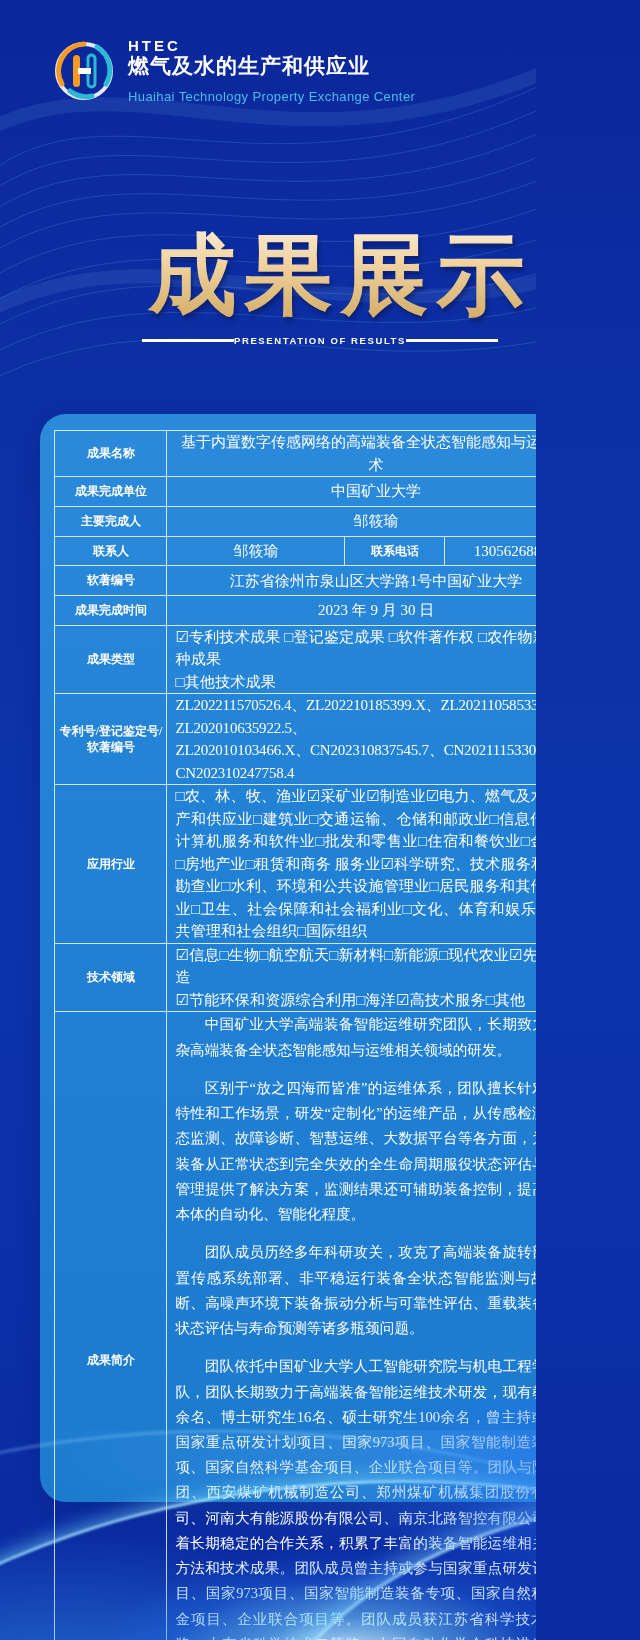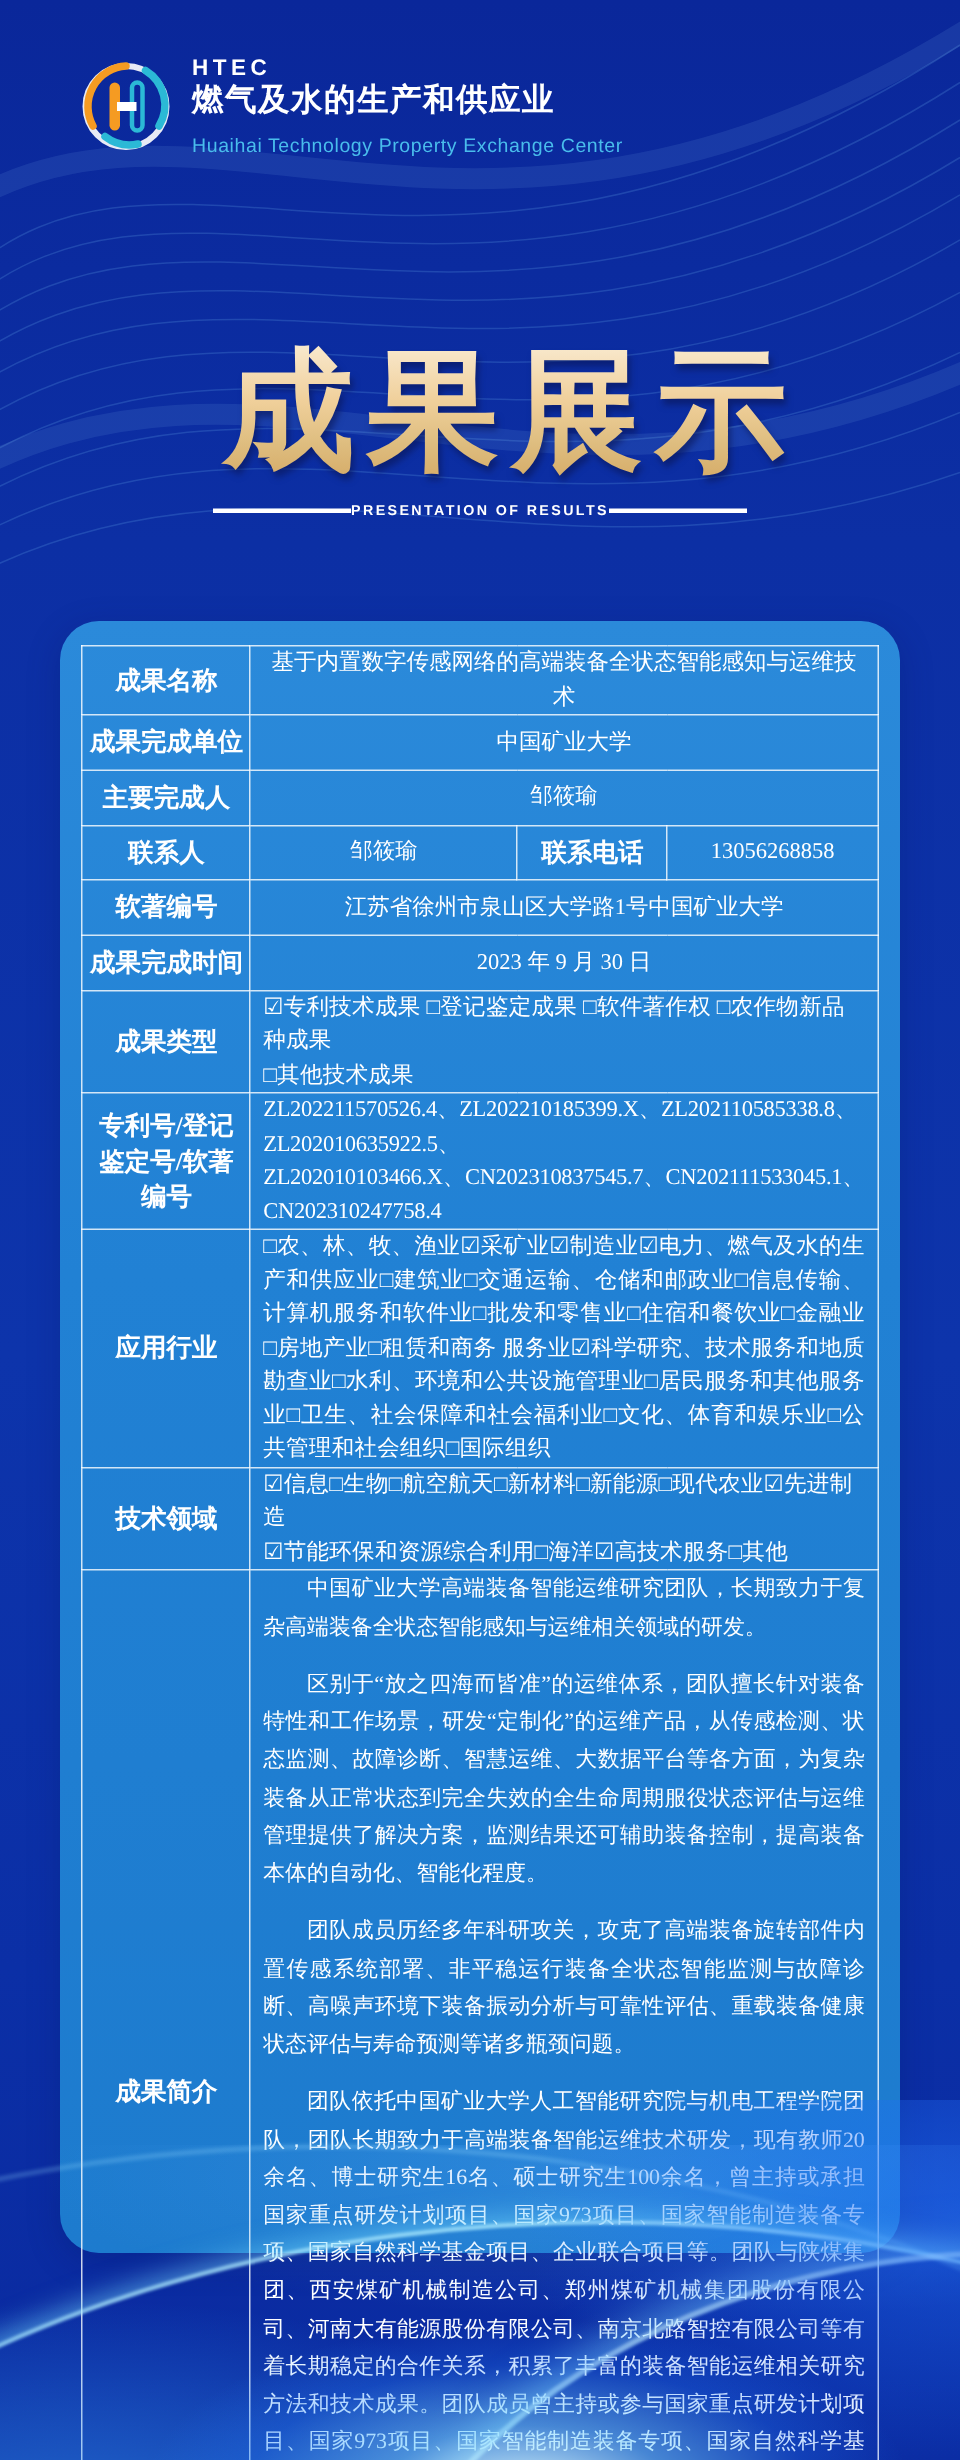--- a/index.html
+++ b/index.html
@@ -1,19 +1,19 @@
 <!DOCTYPE html>
 <html><head>
 <meta charset="utf-8">
 <style>
   html,body{margin:0;padding:0;}
   body{width:640px;height:1640px;overflow:hidden;position:relative;
        font-family:"Liberation Serif","DejaVu Serif",serif;
        background:linear-gradient(180deg,#0a279a 0%,#0c2fa4 22%,#0d34ab 55%,#0b2fa6 80%,#0a2aa0 100%);}
-  .stage{position:absolute;inset:0;width:640px;height:1640px;overflow:hidden;}
+  .stage{position:absolute;inset:0;width:536px;height:1640px;overflow:hidden;}
 
   
   .waves-top{position:absolute;top:0;left:0;pointer-events:none;}
   .glow-bottom{position:absolute;left:0;top:1400px;width:640px;height:240px;pointer-events:none;
     background:
       radial-gradient(ellipse 340px 150px at 55% 108%, rgba(220,250,255,.95) 0%, rgba(120,210,255,.55) 28%, rgba(40,130,255,.25) 55%, rgba(40,130,255,0) 75%),
       radial-gradient(ellipse 500px 220px at 10% 120%, rgba(60,170,255,.5) 0%, rgba(60,170,255,0) 70%),
       radial-gradient(ellipse 420px 260px at 100% 30%, rgba(30,110,250,.55) 0%, rgba(30,110,250,0) 70%);}
   .arc{position:absolute;border-radius:50%;pointer-events:none;}
   .arc1{width:1400px;height:900px;left:-300px;top:1480px;border:3px solid rgba(170,235,255,.8);
@@ -41,21 +41,21 @@
   .hero-sub{margin-top:10px;display:flex;align-items:center;justify-content:center;}
   .hero-sub .bar{width:92px;height:3px;background:#fff;}
   .hero-sub .txt{color:#fff;font-size:9.5px;font-weight:700;letter-spacing:1.6px;font-family:"Liberation Sans",sans-serif;}
 
   
   .panel{position:absolute;left:40px;top:414px;width:560px;height:1088px;border-radius:26px;
     background:linear-gradient(180deg,#2b8ada 0%,#2181d4 40%,#1d7bce 100%);
     box-shadow:0 6px 22px rgba(5,20,90,.25);}
   table.info{border-collapse:collapse;table-layout:fixed;width:530px;margin:16px auto 0 auto;color:#fff;}
   table.info th,table.info td{border:1px solid rgba(255,255,255,.8);vertical-align:middle;}
-  table.info th{width:112px;font-size:17px;font-weight:700;text-align:center;padding:6px 4px;line-height:1.4;}
+  table.info th{width:112px;font-size:12px;font-weight:700;text-align:center;padding:6px 4px;line-height:1.4;}
   table.info td{font-size:15px;font-weight:400;padding:0 8px;line-height:1.5;}
   td.center{text-align:center;}
   td.prewrap{white-space:pre-line;}
   td.patents{font-size:13.2px;letter-spacing:-.2px;white-space:pre-line;line-height:1.75;font-weight:600;}
   td.industry{font-size:14.6px;line-height:1.78;text-align:justify;}
   td.summary-cell{padding:10px 12px 26px 12px;}
   .summary-p{margin:0 0 13px 0;text-indent:2em;font-size:14.6px;line-height:1.73;text-align:justify;}
   .summary-p:last-child{margin-bottom:0;}
   .chk{letter-spacing:.2px;}
 </style>

